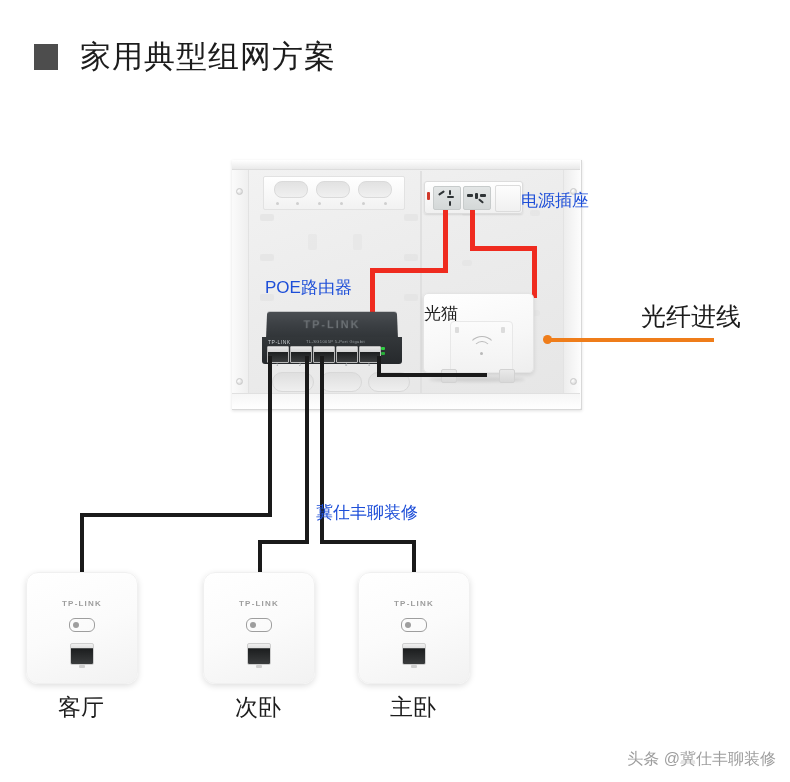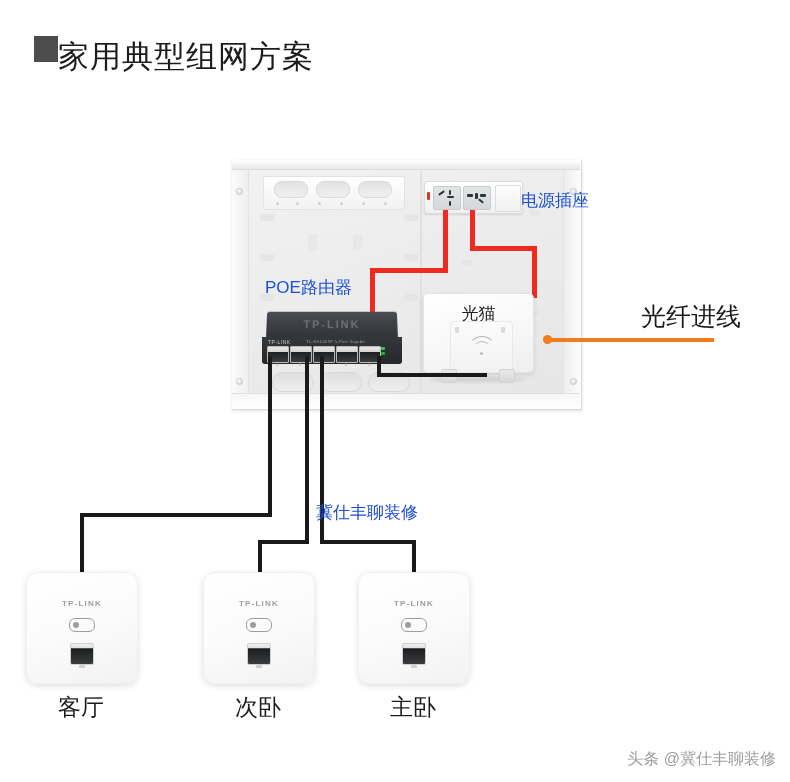--- a/index.html
+++ b/index.html
@@ -6,21 +6,21 @@
   body{
     width:790px;height:782px;
     background:#ffffff;
     font-family:"Liberation Sans","DejaVu Sans",sans-serif;
     overflow:hidden;
     position:relative;
   }
   .stage{position:absolute;left:0;top:0;width:790px;height:782px;}
 
   
-  #title-bar{position:absolute;left:34px;top:36px;display:flex;}
+  #title-bar{position:absolute;left:34px;top:36px;display:flex;align-items:center;gap:22px;}
   #title-bullet{width:24px;height:26px;background:#4d4d4d;}
   #title-text{font-size:31px;color:#1c1c1c;letter-spacing:1px;white-space:nowrap;}
 
   
   #box-outer{
     position:absolute;left:232px;top:160px;width:348px;height:248px;
     background:linear-gradient(180deg,#fdfdfd 0%,#f4f4f4 100%);
     border:1px solid #d8d8d8;
     box-shadow:0 1px 3px rgba(0,0,0,.12);
   }
@@ -131,21 +131,21 @@
     background:linear-gradient(165deg,#ffffff 0%,#f7f7f7 60%,#eeeeee 100%);
     border:1px solid #e4e4e4;border-radius:5px;
     box-shadow:0 2px 4px rgba(0,0,0,.10);
   }
   #modem-panel{
     position:absolute;left:26px;top:27px;width:61px;height:50px;
     background:linear-gradient(180deg,#fbfbfb,#f2f2f2);
     border:1px solid #e8e8e8;border-radius:4px 4px 0 0;
   }
   #modem-label{
-    position:absolute;left:0;top:8px;width:109px;text-align:center;
+    position:absolute;left:0;top:8px;width:109px;
     font-size:17px;color:#1f1f1f;z-index:4;
   }
   .wifi-arc{position:absolute;border:1.6px solid #b9b9b9;border-bottom-color:transparent;
     border-left-color:transparent;border-right-color:transparent;border-radius:50%;}
   #wifi-dot{position:absolute;width:3px;height:3px;border-radius:50%;background:#b9b9b9;}
   .modem-foot{position:absolute;top:76px;width:14px;height:12px;
     background:linear-gradient(180deg,#e9e9e9,#d8d8d8);border:1px solid #d2d2d2;border-radius:2px;}
   .modem-port-dot{position:absolute;top:33px;width:4px;height:6px;background:#dcdcdc;border-radius:1px;}
   #modem-shadow{position:absolute;left:6px;top:84px;width:96px;height:5px;border-radius:50%;
     background:rgba(0,0,0,.10);filter:blur(1.5px);}

